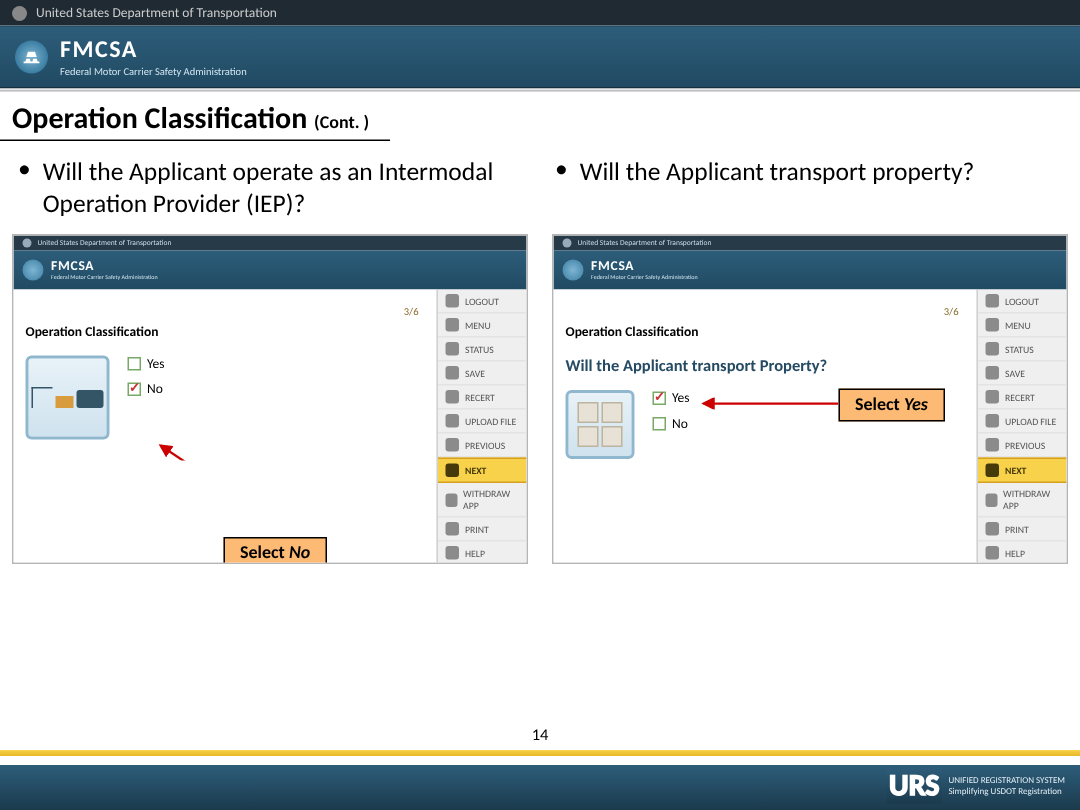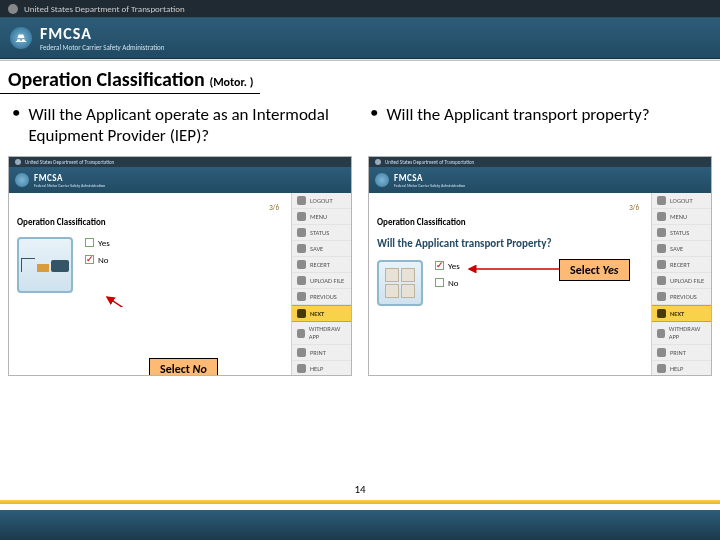--- a/index.html
+++ b/index.html
@@ -98,28 +98,28 @@
   </div>
   <div>
     <div class="fmcsa-title">FMCSA</div>
     <div class="fmcsa-sub">Federal Motor Carrier Safety Administration</div>
   </div>
 </div>
 <div class="thin-rule"></div>
 
 <div class="slide-title">
   <span>Operation Classification</span>
-  <span class="cont">(Motor. )</span>
+  <span class="cont">(Cont. )</span>
 </div>
 <div class="underline"></div>
 
 <div class="bullets">
   <div>
     <span class="dot">•</span>
-    <span>Will the Applicant operate as an Intermodal Equipment Provider (IEP)?</span>
+    <span>Will the Applicant operate as an Intermodal Operation Provider (IEP)?</span>
   </div>
   <div>
     <span class="dot">•</span>
     <span>Will the Applicant transport property?</span>
   </div>
 </div>
 
 <div class="shots">
 
   <div class="shot">
@@ -324,13 +324,20 @@
         </svg>
     </div>
   </div>
 
 </div>
 
 <div class="footer">
   <div class="band"></div>
   <div class="bar"></div>
   <div class="pn">14</div>
+  <div class="urs">
+    <span class="logo">URS</span>
+    <div>
+      <div class="tag">UNIFIED REGISTRATION SYSTEM</div>
+      <div class="tag">Simplifying USDOT Registration</div>
+    </div>
+  </div>
 </div>
 
 </body></html>

